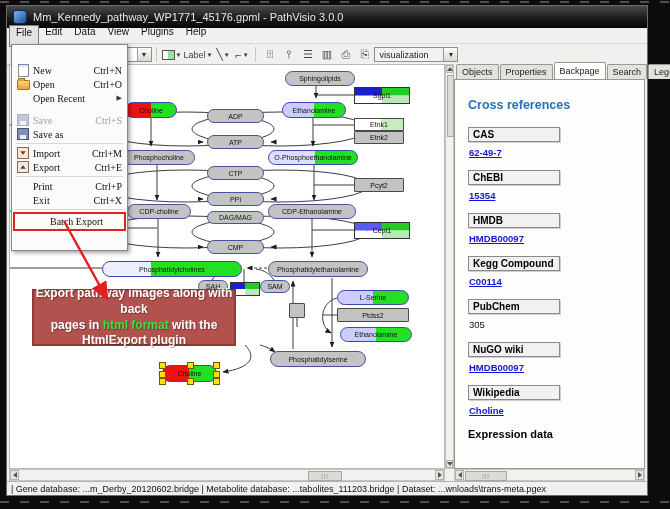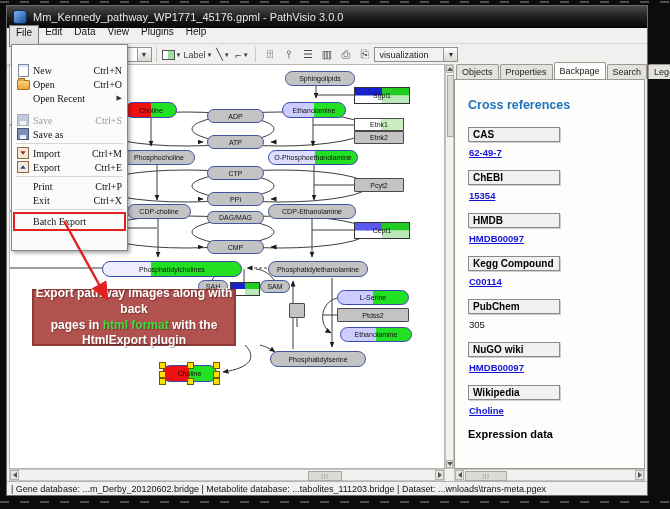--- a/index.html
+++ b/index.html
@@ -63,21 +63,21 @@
   .bp-value{margin:5px 0 0 1px;font-size:9.5px;font-weight:bold;}
   .bp-value a{color:#1414d6;}
   .bp-value.plain{font-weight:normal;color:#111;}
   .bp-footer{font-weight:bold;font-size:11px;color:#000;margin-top:4px;}
   
   .statusbar{position:absolute;left:0;right:0;bottom:0;height:14px;background:#f1f0ee;border-top:1px solid #b5b3af;font-size:9px;color:#111;display:flex;align-items:center;padding-left:4px;box-sizing:border-box;white-space:nowrap;overflow:hidden;}
   
   .filemenu{position:absolute;left:4px;top:38px;width:113px;background:#fbfbfa;border:1px solid #878787;box-shadow:2px 2px 4px rgba(0,0,0,.35);z-index:20;font-size:10px;padding:18px 1px;font-family:Liberation Serif, serif;}
   .mi{display:flex;align-items:center;height:14px;padding:0 4px 0 3px;color:#111;}
   .mi.disabled{color:#9d9d9d;margin-top:8px;}
-  .mi.highlighted{border:2px solid #e31f1f;height:15px;margin:2px 0 1px 0;padding-left:1px;}
+  .mi.highlighted{border:2px solid #e31f1f;height:15px;margin:2px 0 1px 0;padding-left:1px;gap:17px;}
   .mi-ico{width:14px;height:12px;margin-right:3px;flex:none;display:flex;align-items:center;justify-content:center;}
   .mi-label{flex:1;white-space:nowrap;}
   .mi-short{margin-left:6px;color:#111;}
   .mi.disabled .mi-short{color:#9d9d9d;}
   .mi-sub{font-size:7px;color:#333;}
   .sep{height:1px;background:#d9d7d3;margin:2px 3px;}
   .ic-page{width:9px;height:11px;background:#fff;border:1px solid #7c8aa0;box-shadow:inset 0 2px 0 #dce6f5;}
   .ic-folder{width:11px;height:8px;background:linear-gradient(#ffd37a,#eda33b);border:1px solid #a8701c;border-radius:1px;position:relative;margin-top:2px;}
   .ic-folder::before{content:"";position:absolute;left:0;top:-3px;width:5px;height:2px;background:#eda33b;border:1px solid #a8701c;border-bottom:none;}
   .ic-disk{width:10px;height:10px;background:#7d8fb5;border:1px solid #45557a;position:relative;}

